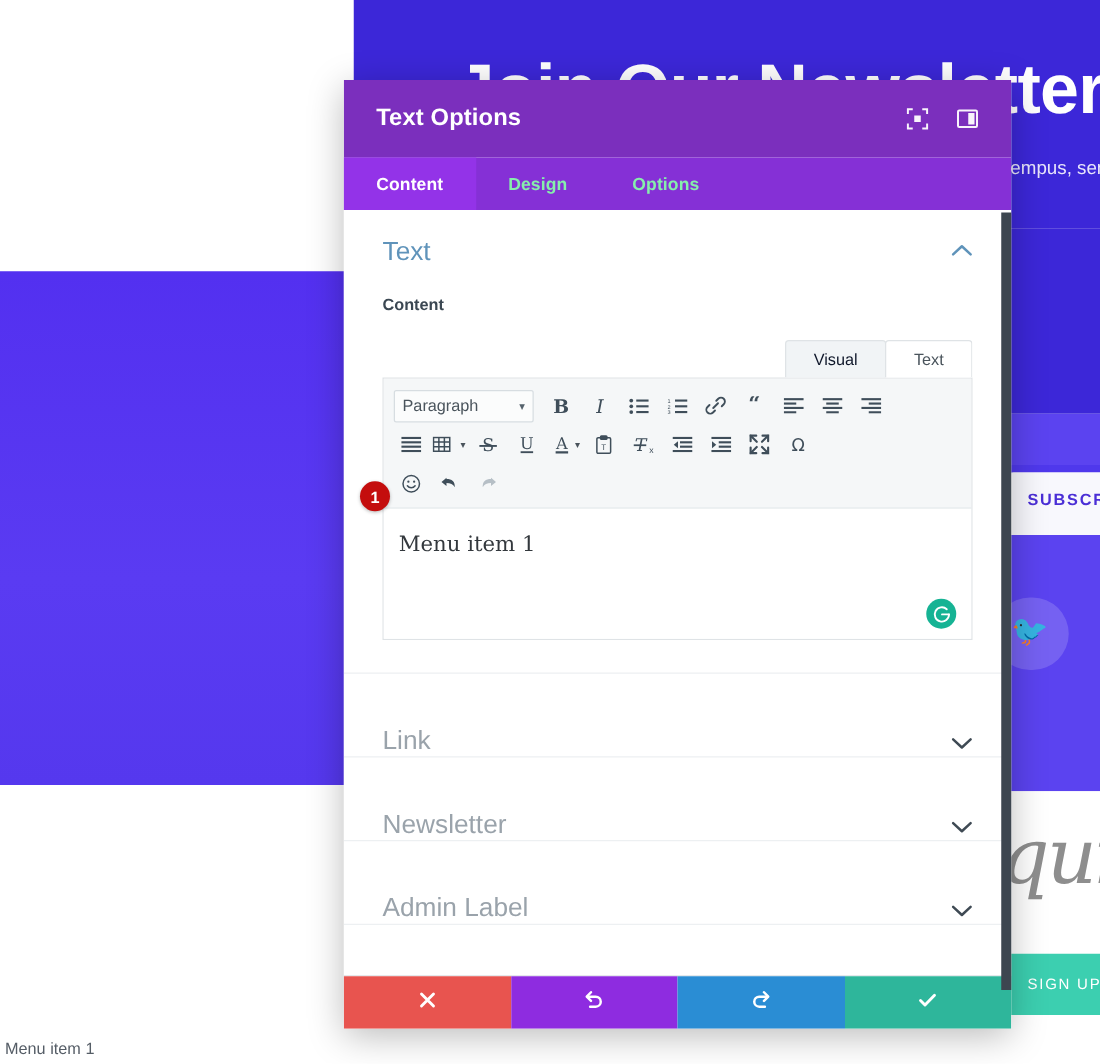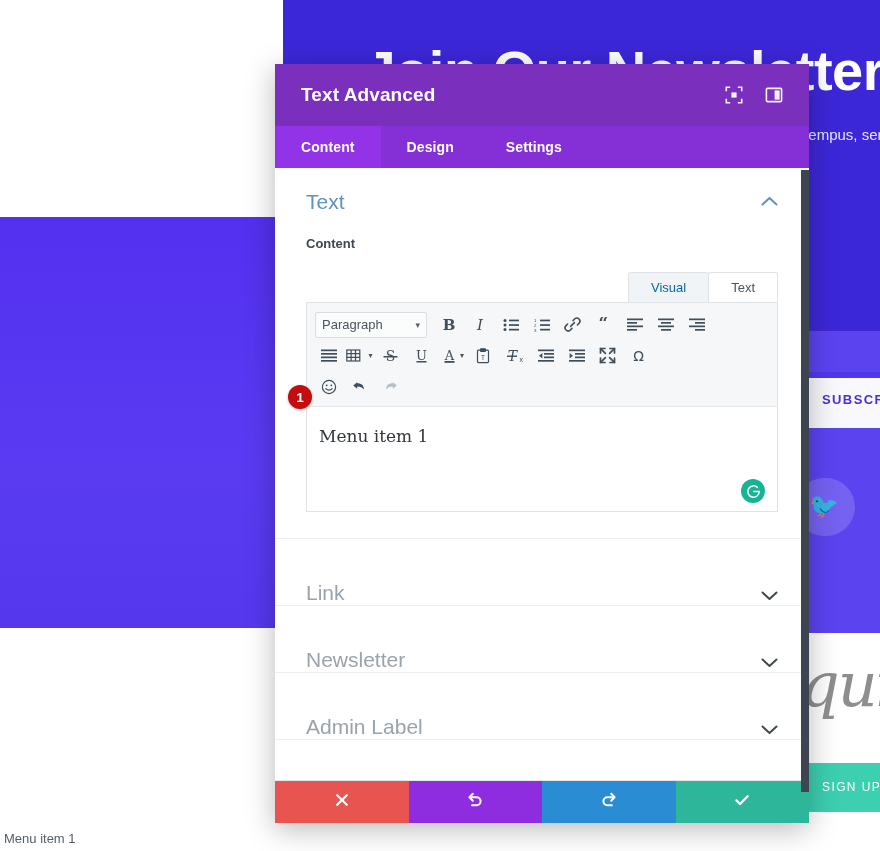--- a/index.html
+++ b/index.html
@@ -83,21 +83,21 @@
   }
   .m-title{font-size:19px;font-weight:bold;color:#ffffff;letter-spacing:0.1px;}
   .m-header-actions{margin-left:auto;display:flex;align-items:center;gap:22px;}
   .hicon{width:18px;height:18px;display:block;opacity:.95;cursor:pointer;}
 
   .m-tabs{
     height:42px;flex:0 0 42px;background:#8530d6;display:flex;align-items:stretch;
   }
   .m-tab{
     display:flex;align-items:center;padding:0 26px;
-    font-size:14px;font-weight:bold;color:#ffffff;cursor:pointer;
+    font-size:14px;font-weight:bold;color:#86efac;cursor:pointer;
     letter-spacing:0.1px;
   }
   .m-tab.active{background:#9333e8;color:#ffffff;}
 
   .m-search{
     height:40px;flex:0 0 40px;background:#f2f5f7;border-bottom:1px solid #e6ebee;
     display:flex;align-items:center;padding:0 10px 0 31px;box-sizing:border-box;
   }
   .m-search-input{
     border:0;outline:0;background:transparent;flex:1;
@@ -127,21 +127,21 @@
     font-family:"Liberation Sans", sans-serif;
     font-size:12px;font-weight:bold;letter-spacing:0.4px;
     padding:10px 15px;cursor:pointer;
   }
   .vt-tabs{position:absolute;right:0;bottom:-5px;display:flex;}
   .vt-tab{
     font-size:13px;color:#4a545c;padding:7px 22px;cursor:pointer;
     border:1px solid #dfe3e6;border-bottom:0;background:#ffffff;
     border-radius:3px 3px 0 0;margin-left:-1px;
   }
-  .vt-tab.active{background:#f1f4f6;color:#0369a1;}
+  .vt-tab.active{background:#f1f4f6;color:#0f172a;}
 
   .ed-box{border:1px solid #dfe3e6;margin-top:5px;background:#ffffff;}
   .ed-toolbar{background:#f5f7f8;border-bottom:1px solid #e2e7ea;padding:6px 2px 4px 2px;}
   .tb-row{display:flex;align-items:center;padding:0 4px;height:31px;}
   .tb-btn{
     width:31px;height:29px;display:flex;align-items:center;justify-content:center;
     color:#3f4e5a;cursor:pointer;border-radius:2px;
   }
   .tb-btn.disabled{color:#b6bfc6;}
   .tb-select{
@@ -221,41 +221,41 @@
   <div class="bg-signup-txt">SIGN UP</div>
 
   <div class="bg-left-block"></div>
 
   <div class="bg-footer-text">Menu item 1</div>
 </div>
 
 <div id="modal">
 
   <div class="m-header">
-    <div class="m-title">Text Advanced</div>
+    <div class="m-title">Text Options</div>
     <div class="m-header-actions">
       <span class="hicon">
         <svg width="18" height="18" viewBox="0 0 18 18" fill="none" stroke="#ffffff" stroke-width="1.6">
           <path d="M1.3 5.2V1.3h3.9M12.8 1.3h3.9v3.9M16.7 12.8v3.9h-3.9M5.2 16.7H1.3v-3.9"></path>
           <rect x="6.4" y="6.4" width="5.2" height="5.2" fill="#ffffff" stroke="none"></rect>
         </svg>
       </span>
       <span class="hicon">
         <svg width="18" height="18" viewBox="0 0 18 18" fill="none" stroke="#ffffff" stroke-width="1.6">
           <rect x="1.4" y="2.4" width="15.2" height="13.2" rx="1"></rect>
           <rect x="9.6" y="4.4" width="5" height="9.2" fill="#ffffff" stroke="none"></rect>
         </svg>
       </span>
     </div>
   </div>
 
   <div class="m-tabs">
     <div class="m-tab active">Content</div>
     <div class="m-tab">Design</div>
-    <div class="m-tab">Settings</div>
+    <div class="m-tab">Options</div>
   </div>
 
 
   <div class="m-body">
     <div class="m-scroll">
 
       <div class="sec-text">
 
         <div class="sec-head">
           <div class="sec-head-title">Text</div>

